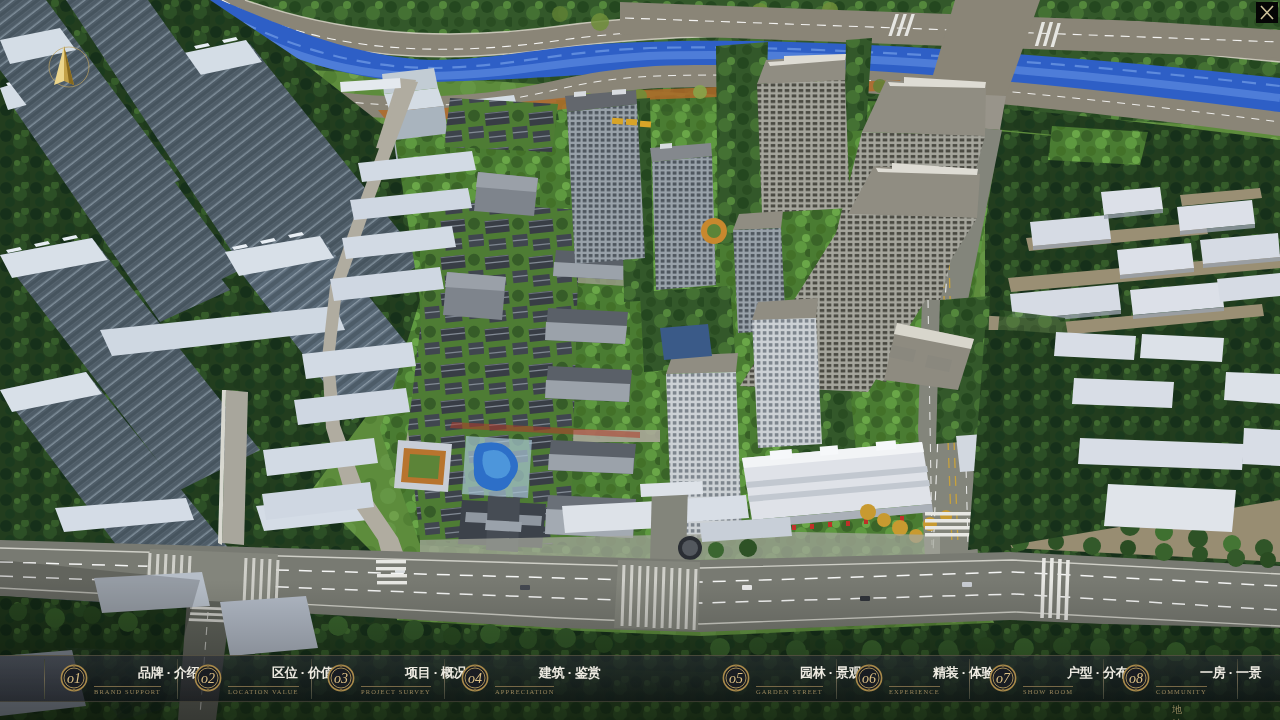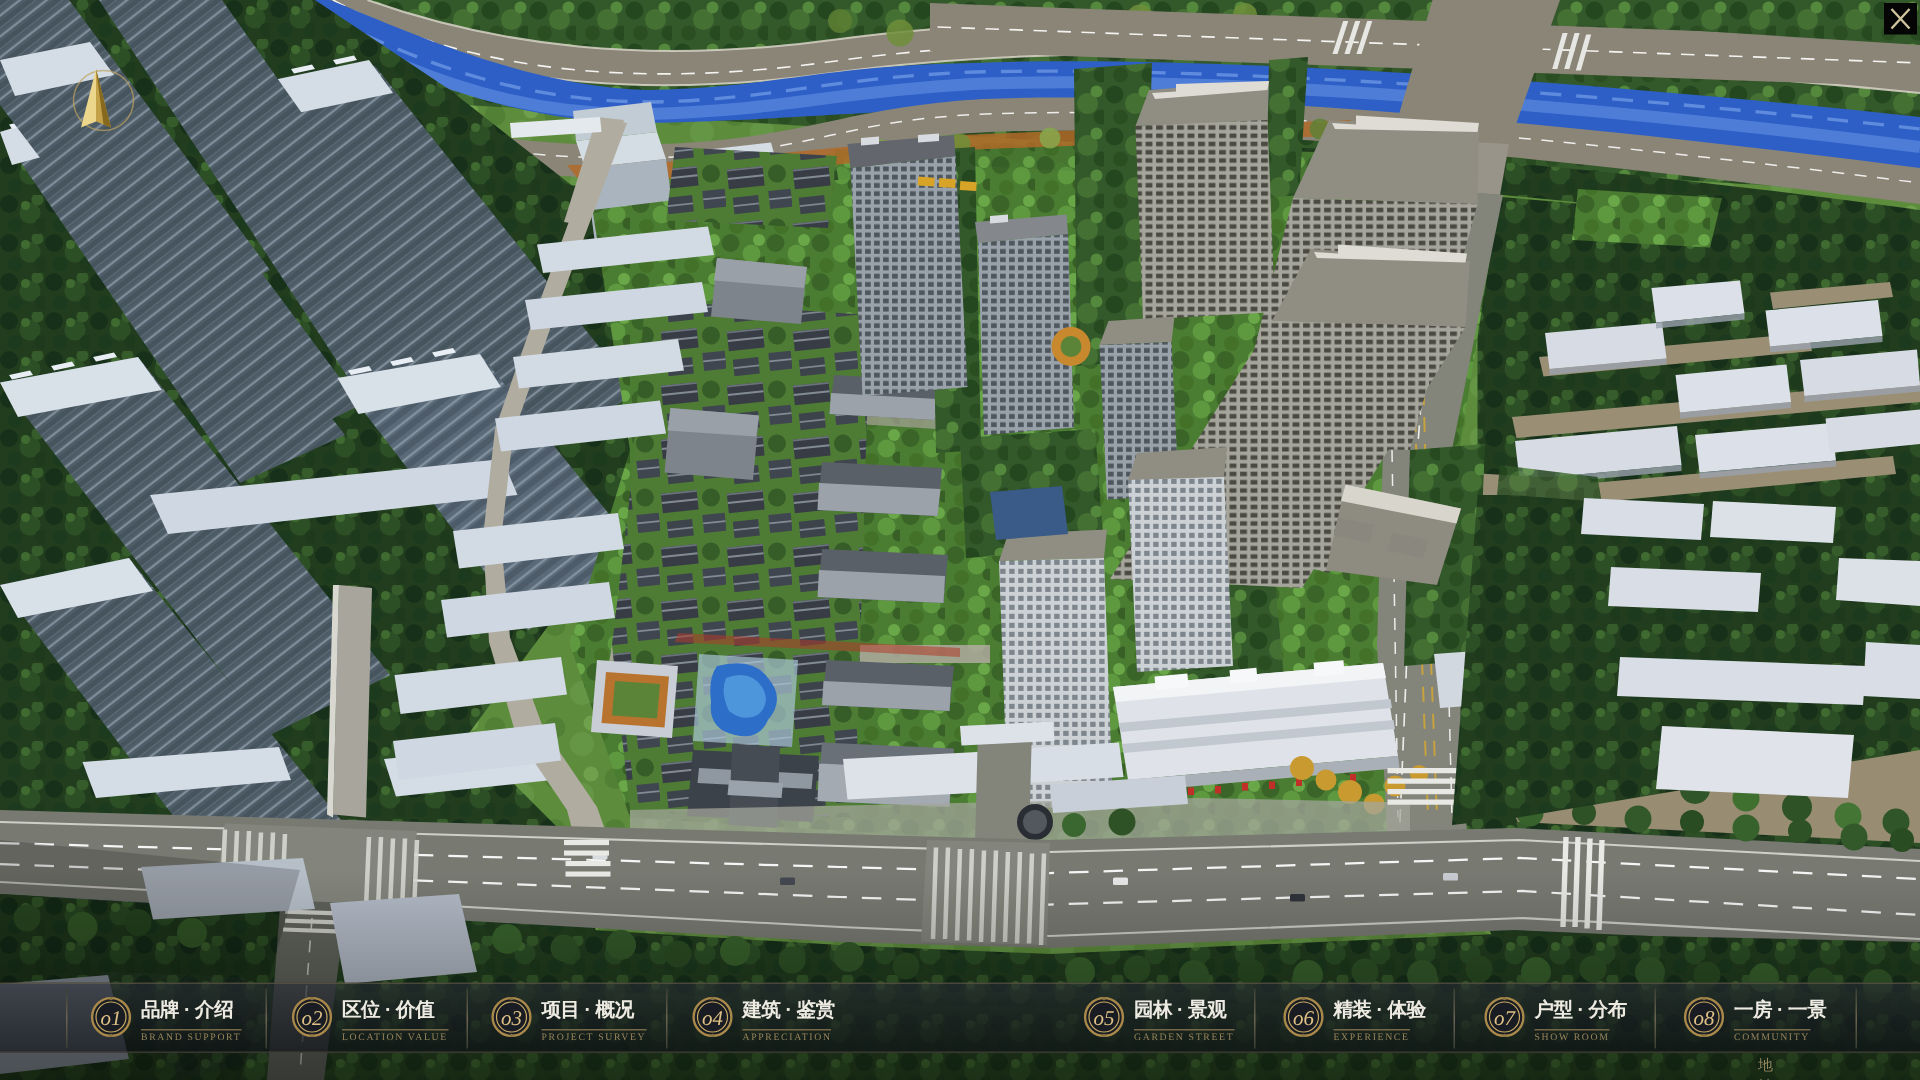--- a/index.html
+++ b/index.html
@@ -675,21 +675,21 @@
         <path d="M5,4 L17,17 M17,4 L5,17" stroke="#cfc39b" stroke-width="1.6"></path>
       </svg>
 </div>
 
 <div id="bar" style="position:absolute;left:0;top:655px;width:1280px;height:47px;background:linear-gradient(180deg,rgba(40,44,52,0.60),rgba(14,17,23,0.62));border-top:1px solid rgba(120,112,88,0.55);border-bottom:1px solid rgba(70,66,52,0.6);box-sizing:border-box;"></div>
 <style>
 .sep{position:absolute;top:659px;height:40px;width:1px;background:linear-gradient(180deg,#3a3f33,#6b6450,#3a3f33);}
 .mi{position:absolute;top:654px;height:44px;}
 .badge{position:absolute;top:10px;left:0;}
 .lab{position:absolute;left:34px;top:12px;width:110px;}
-.zh{font-size:13px;font-weight:bold;color:#edeae1;letter-spacing:-0.3px;white-space:nowrap;font-family:"Liberation Sans",sans-serif;line-height:14px;}
+.zh{font-size:13px;font-weight:bold;color:#edeae1;letter-spacing:-0.3px;white-space:nowrap;font-family:"Liberation Sans",sans-serif;line-height:14px;margin-left:44px;}
 .enl{display:inline-block;margin-top:2px;border-top:1px solid #776847;padding-top:1.5px;font-size:6.5px;letter-spacing:1.1px;color:#97855c;white-space:nowrap;font-family:"Liberation Serif",serif;}
 </style>
 
 <div class="sep" style="left:44px;"></div>
 <div class="sep" style="left:177px;"></div>
 <div class="sep" style="left:311px;"></div>
 <div class="sep" style="left:444px;"></div>
 <div class="sep" style="left:836px;"></div>
 <div class="sep" style="left:969px;"></div>
 <div class="sep" style="left:1103px;"></div>

